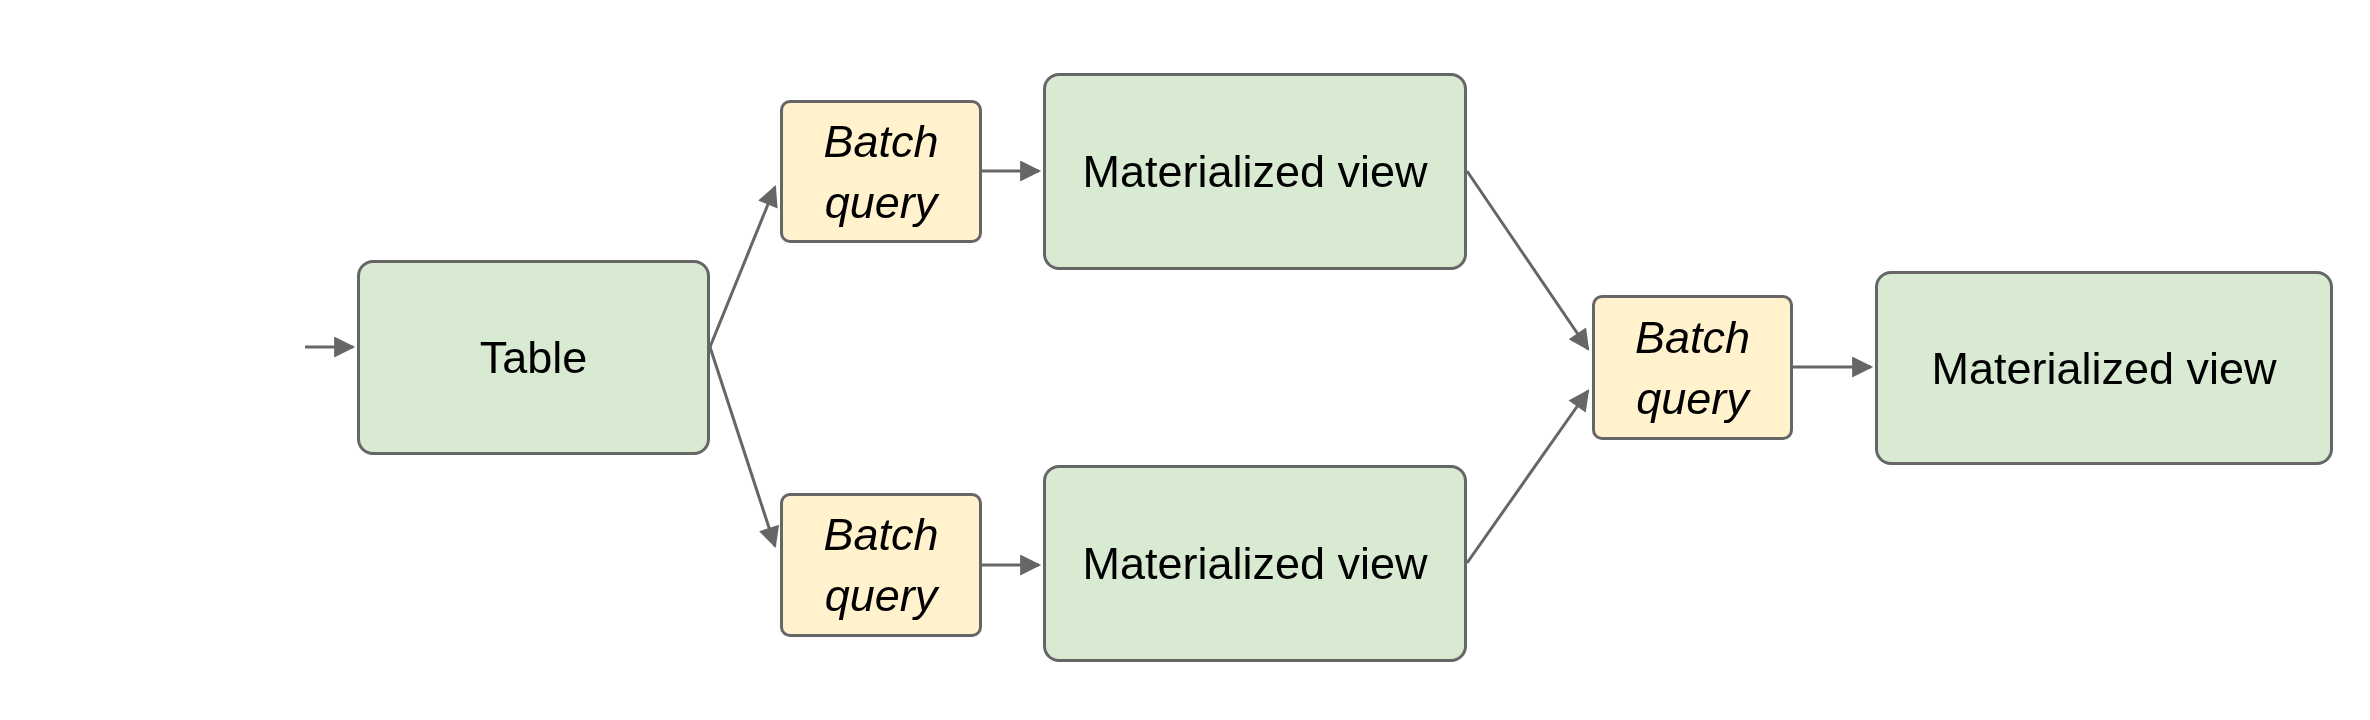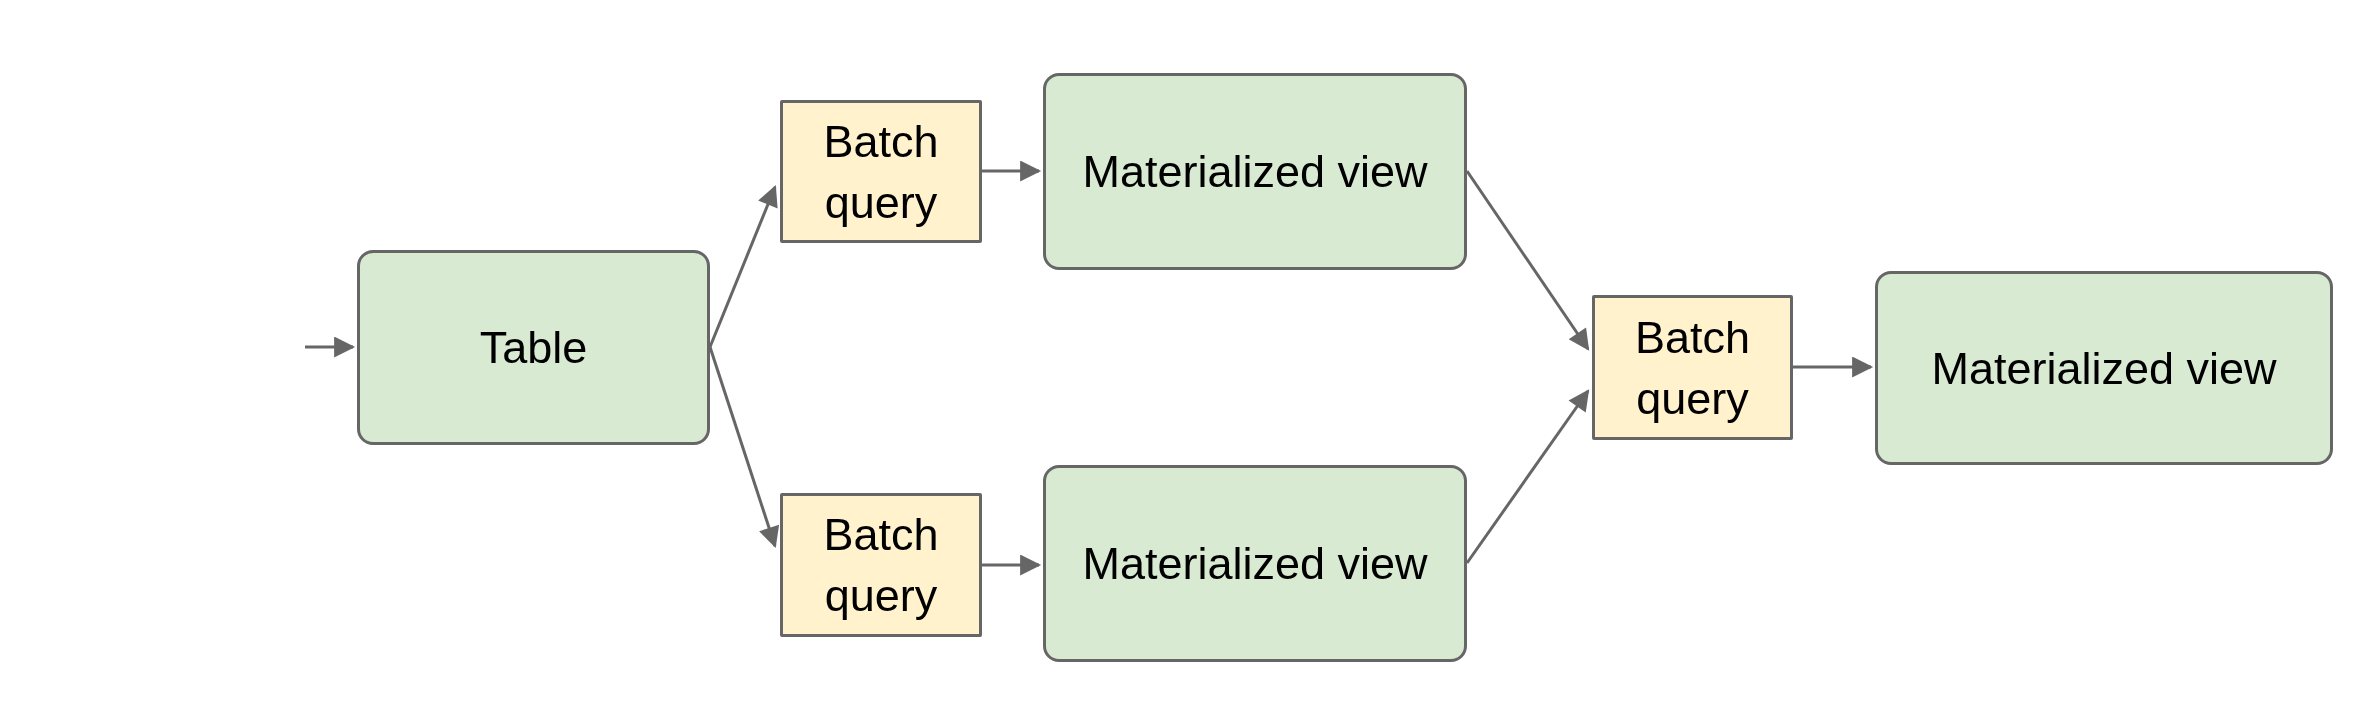--- a/index.html
+++ b/index.html
@@ -24,21 +24,21 @@
   .node{
     position:absolute;
     box-sizing:border-box;
     display:flex;align-items:center;justify-content:center;
     text-align:center;
     border:3px solid var(--border-color);
     color:var(--text-color);
     font-size:45px;line-height:61px;
     padding:0 18px;
   }
-  .node-query{background:var(--query-fill);border-radius:2px;}
+  .node-query{background:var(--query-fill);border-radius:10px;font-style:italic;}
   .node-table{background:var(--table-fill);border-radius:16px;}
 </style>
 </head>
 <body>
 
 <div class="canvas">
 
   <svg class="edges" viewBox="0 0 2370 720" xmlns="http://www.w3.org/2000/svg">
     <defs>
       <marker id="arrow" viewBox="0 0 10 10" refX="9" refY="5" markerWidth="8" markerHeight="7" orient="auto">
@@ -49,21 +49,21 @@
     <line class="edge" x1="710" y1="347" x2="775" y2="187" marker-end="url(#arrow)"></line>
     <line class="edge" x1="710" y1="347" x2="775" y2="546" marker-end="url(#arrow)"></line>
     <line class="edge" x1="982" y1="171" x2="1039" y2="171" marker-end="url(#arrow)"></line>
     <line class="edge" x1="982" y1="565" x2="1039" y2="565" marker-end="url(#arrow)"></line>
     <line class="edge" x1="1467" y1="171" x2="1588" y2="349" marker-end="url(#arrow)"></line>
     <line class="edge" x1="1467" y1="563" x2="1588" y2="391" marker-end="url(#arrow)"></line>
     <line class="edge" x1="1793" y1="367" x2="1871" y2="367" marker-end="url(#arrow)"></line>
   </svg>
 
 
-  <div class="node node-table" style="left:357px; top:250px; width:353px; height:195px;">
+  <div class="node node-table" style="left:357px; top:260px; width:353px; height:195px;">
     <span>Table</span>
   </div>
 
   <div class="node node-query" style="left:780px; top:100px; width:202px; height:143px;">
     <span>Batch query</span>
   </div>
 
   <div class="node node-table" style="left:1043px; top:73px; width:424px; height:197px;">
     <span>Materialized view</span>
   </div>

